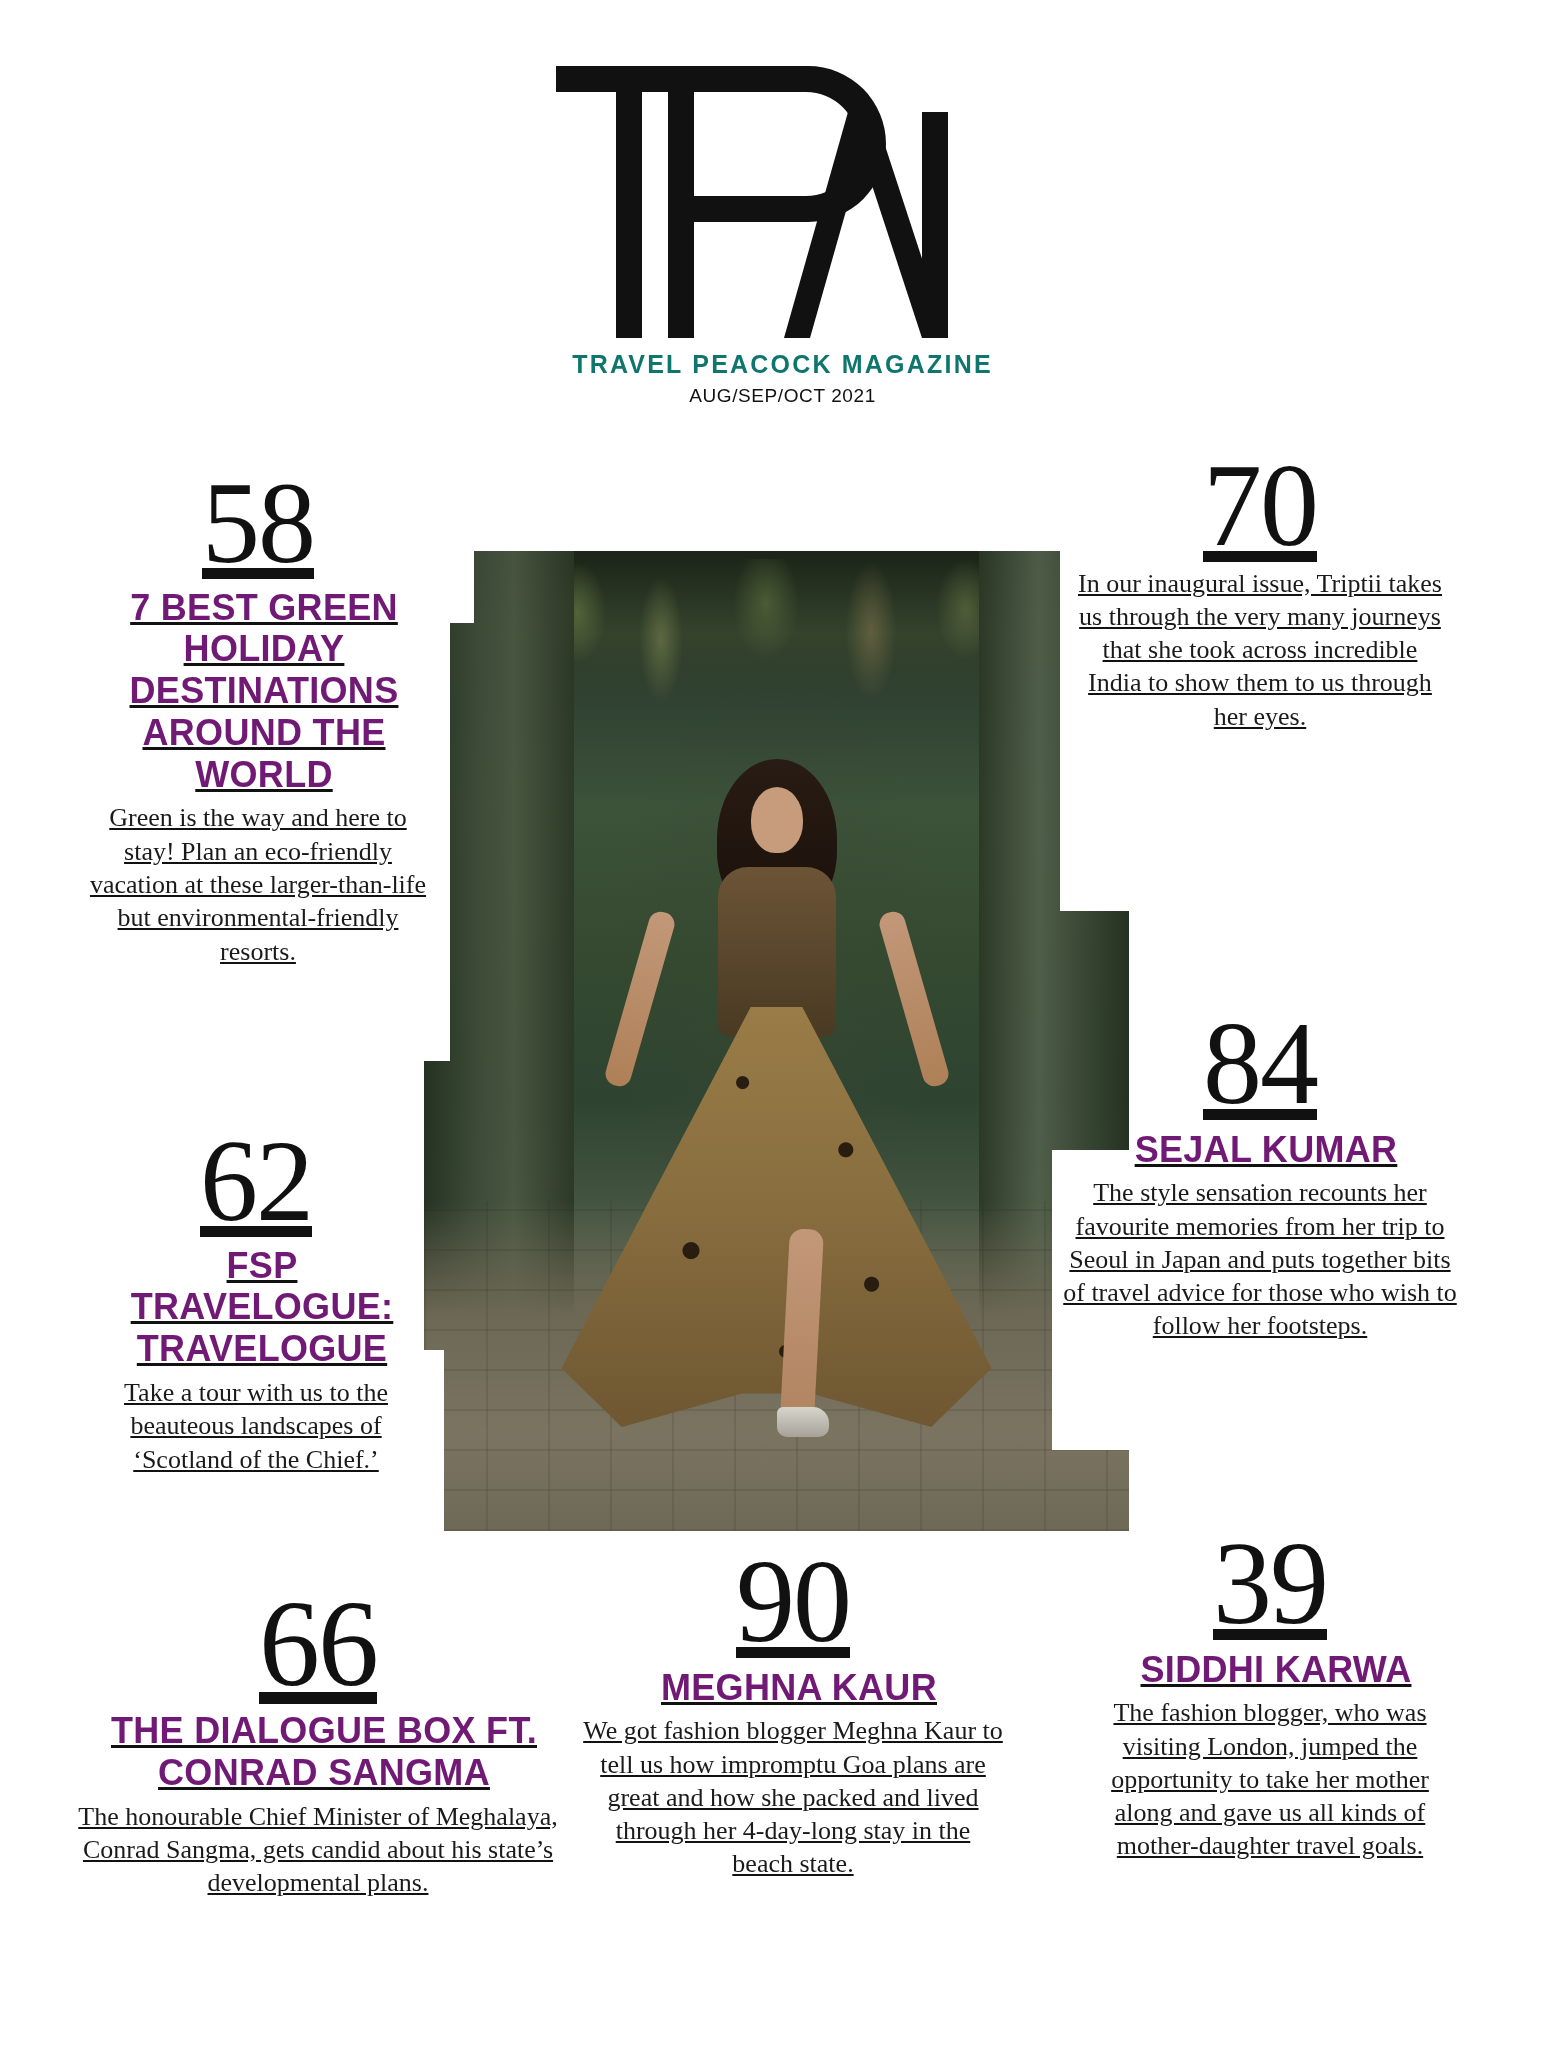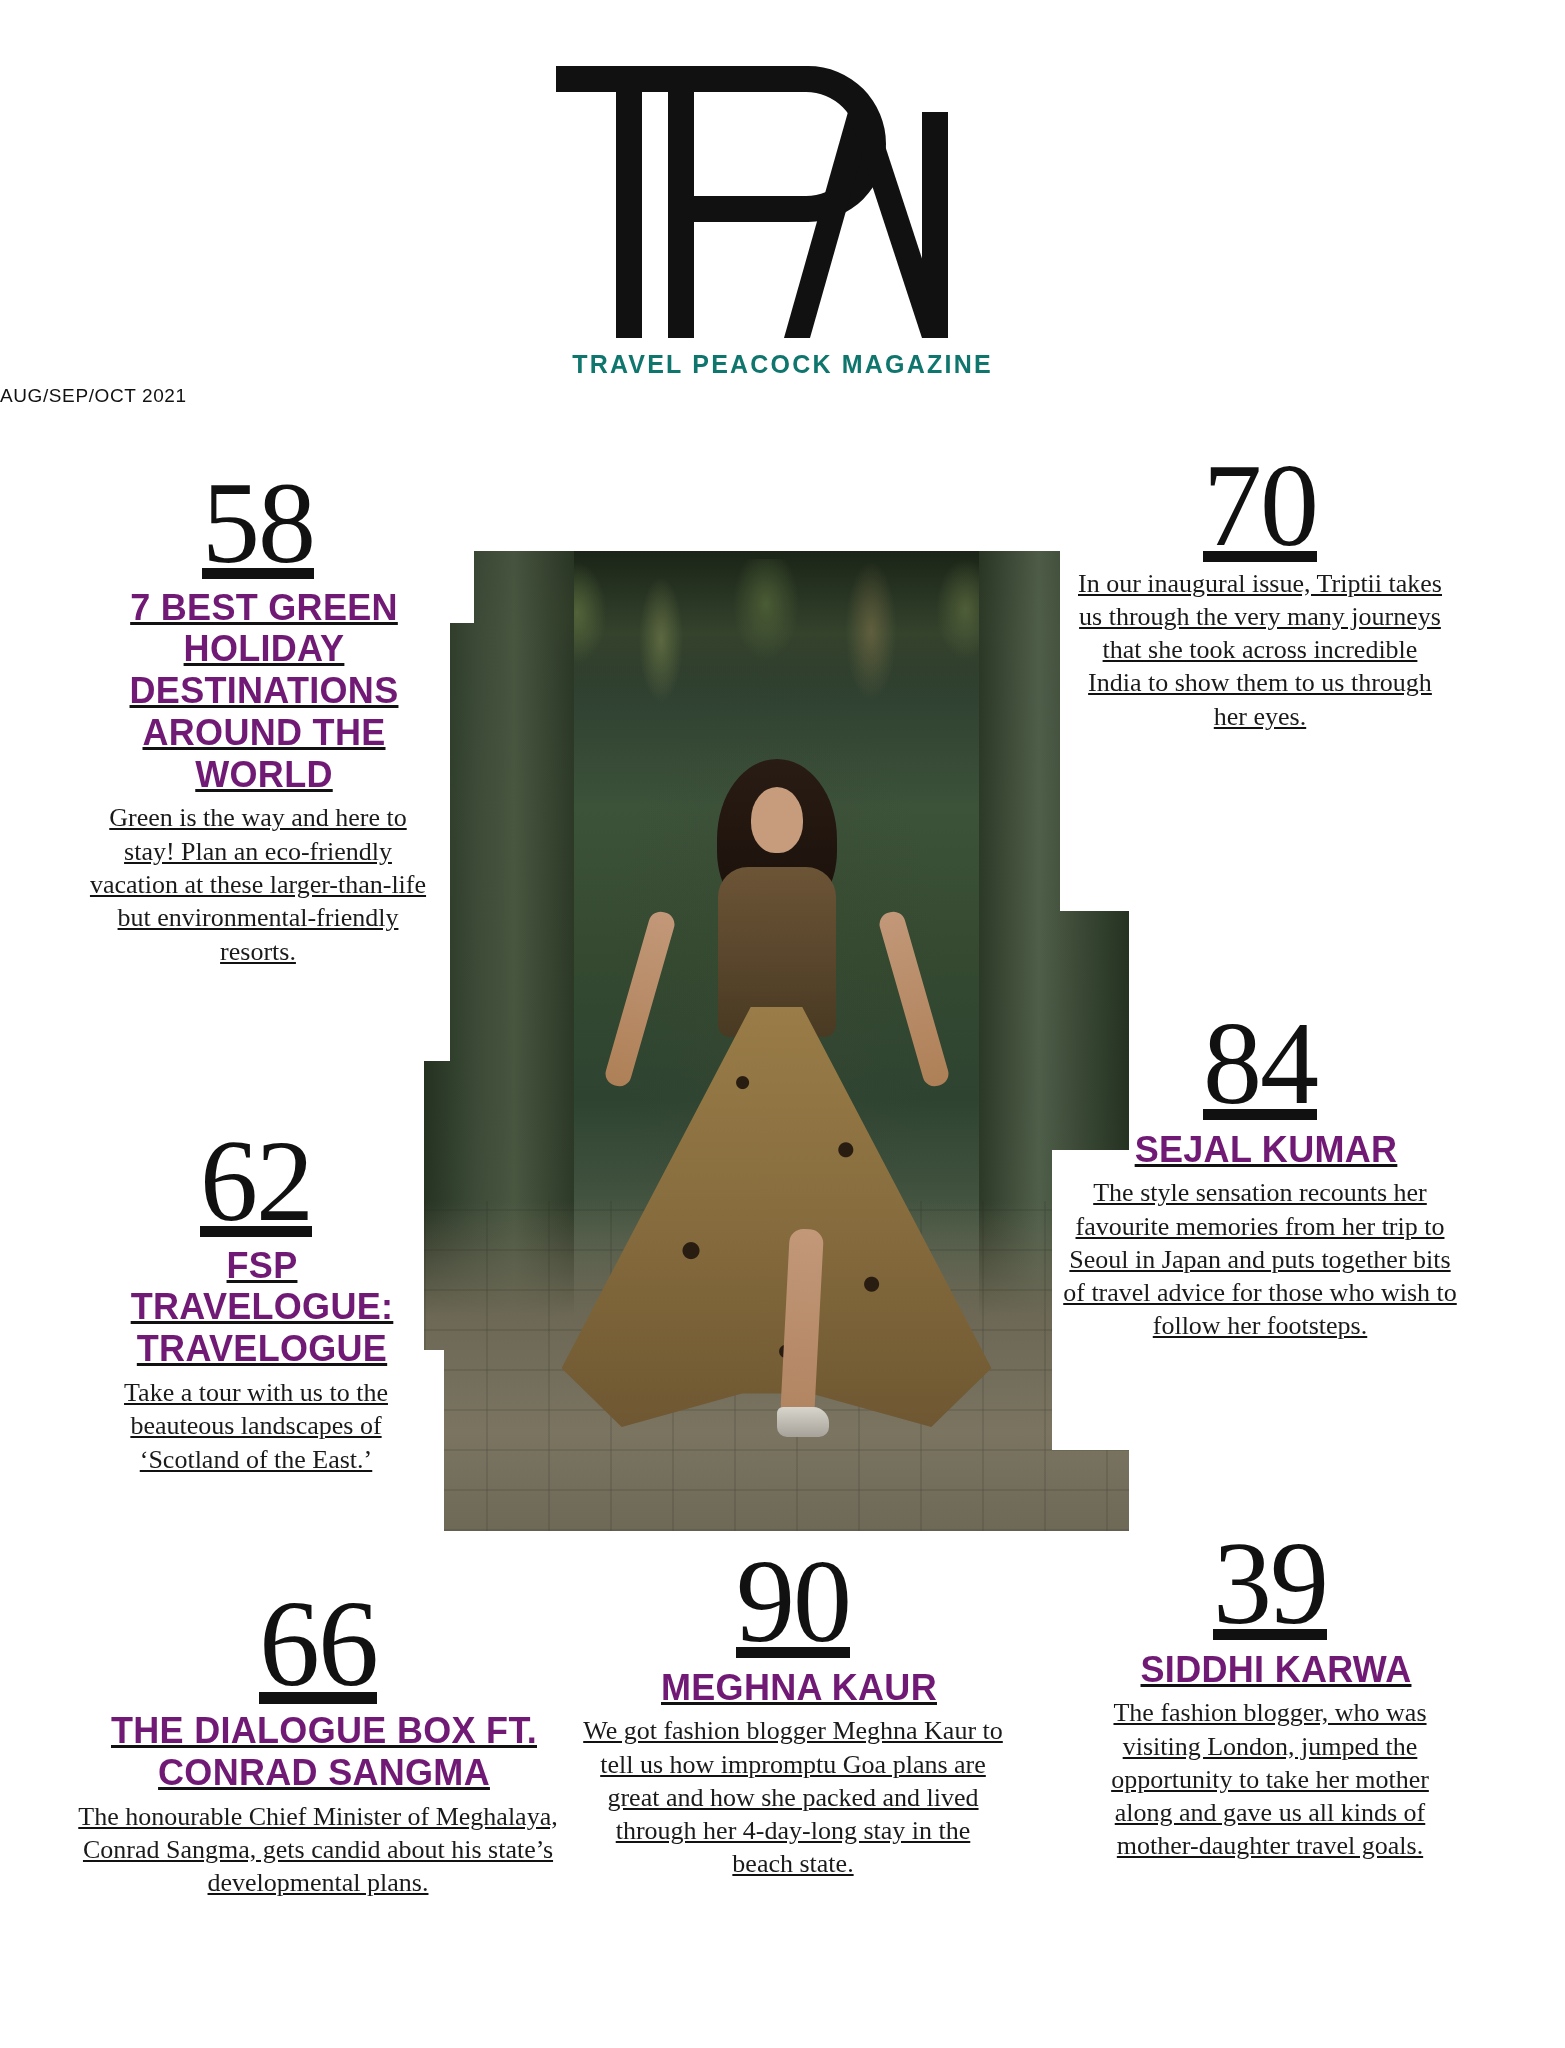--- a/index.html
+++ b/index.html
@@ -39,21 +39,21 @@
     letter-spacing: 2.2px;
     color: #0f766e;
     margin-top: -6px;
   }
   .masthead-date {
     font-family: "Liberation Sans", sans-serif;
     font-size: 19px;
     letter-spacing: 0.6px;
     color: #111;
     margin-top: 6px;
-    text-align: left;
+    text-align: center;
     width: 100%;
   }
 
   
   .cover-photo {
     position: absolute;
     left: 424px;
     top: 551px;
     width: 705px;
     height: 980px;
@@ -261,21 +261,21 @@
 
 <div class="coverline" id="cl-58">
   <div class="num">58</div>
   <div class="headline">7 BEST GREEN HOLIDAY DESTINATIONS AROUND THE WORLD</div>
   <div class="blurb">Green is the way and here to stay! Plan an eco-friendly vacation at these larger-than-life but environmental-friendly resorts.</div>
 </div>
 
 <div class="coverline" id="cl-62">
   <div class="num">62</div>
   <div class="headline">FSP TRAVELOGUE: TRAVELOGUE</div>
-  <div class="blurb">Take a tour with us to the beauteous landscapes of ‘Scotland of the East.’</div>
+  <div class="blurb">Take a tour with us to the beauteous landscapes of ‘Scotland of the Chief.’</div>
 </div>
 
 <div class="coverline" id="cl-66">
   <div class="num">66</div>
   <div class="headline">THE DIALOGUE BOX FT. CONRAD SANGMA</div>
   <div class="blurb">The honourable Chief Minister of Meghalaya, Conrad Sangma, gets candid about his state’s developmental plans.</div>
 </div>
 
 <div class="coverline" id="cl-70">
   <div class="num">70</div>

